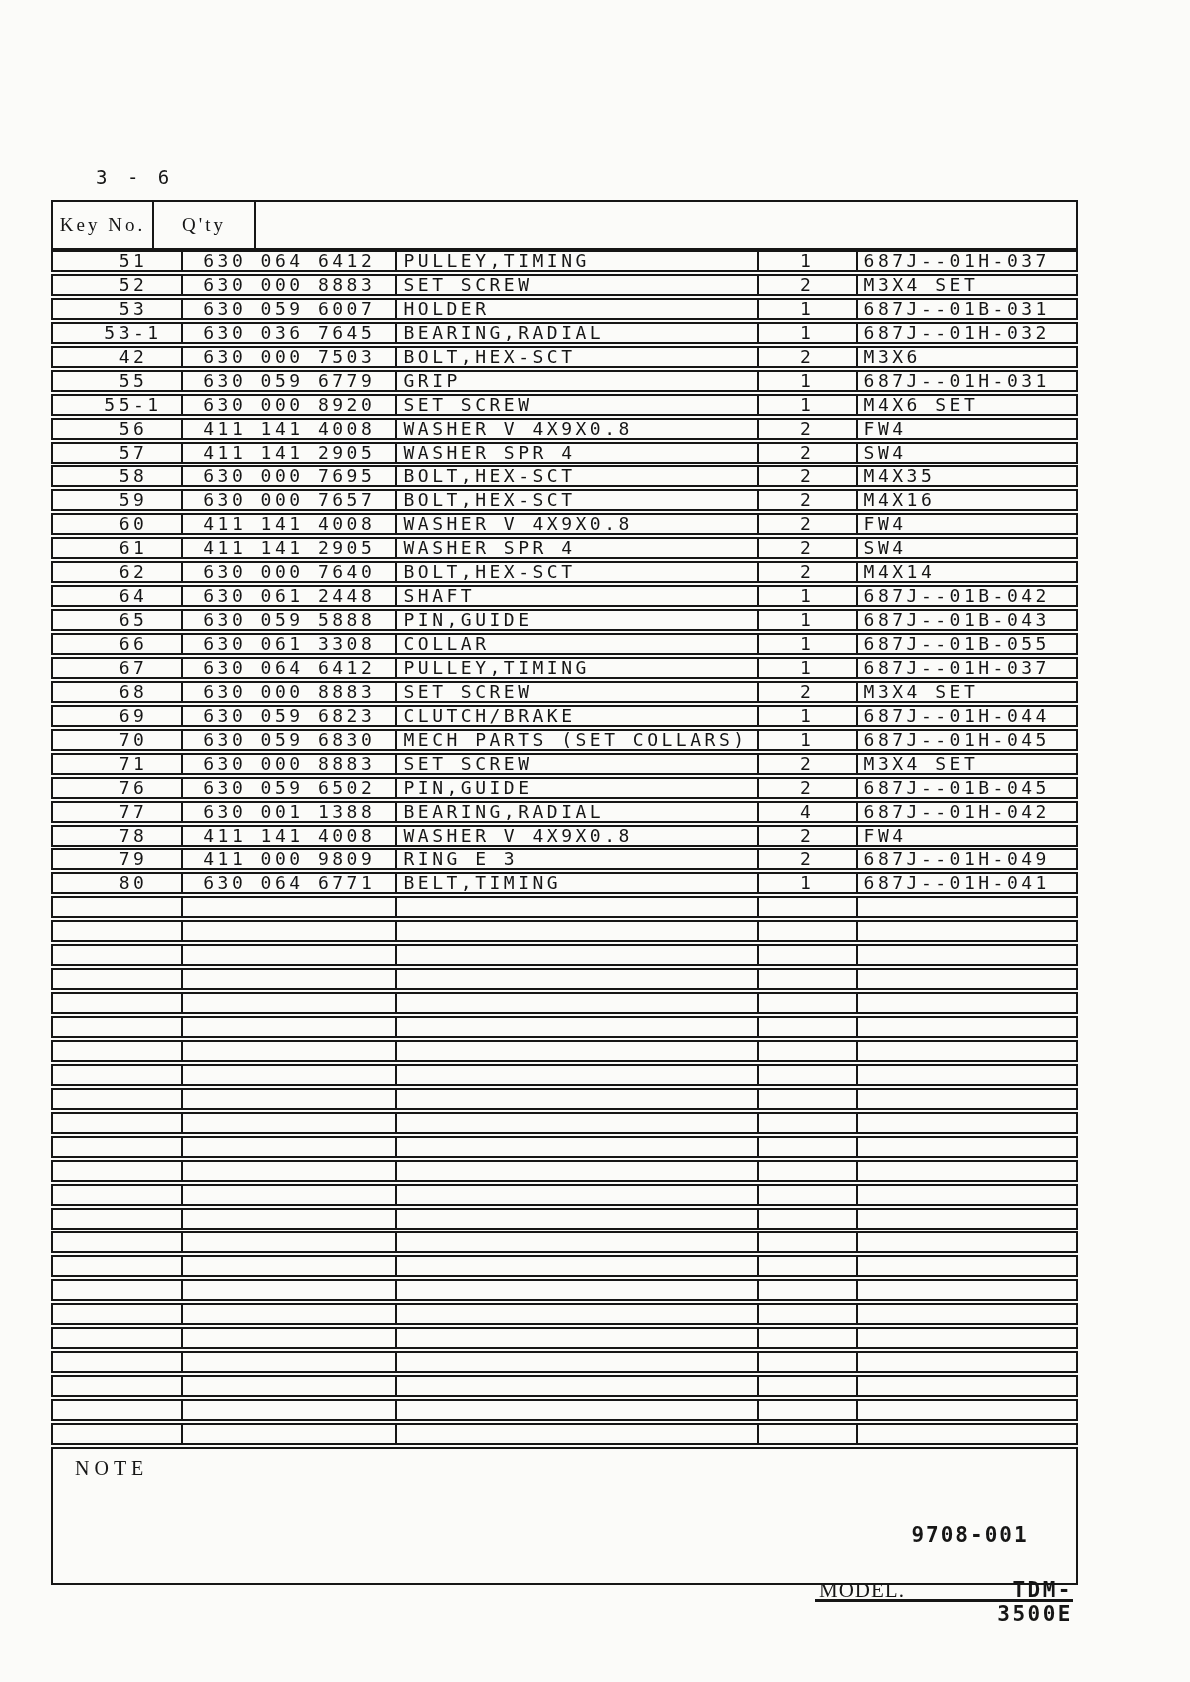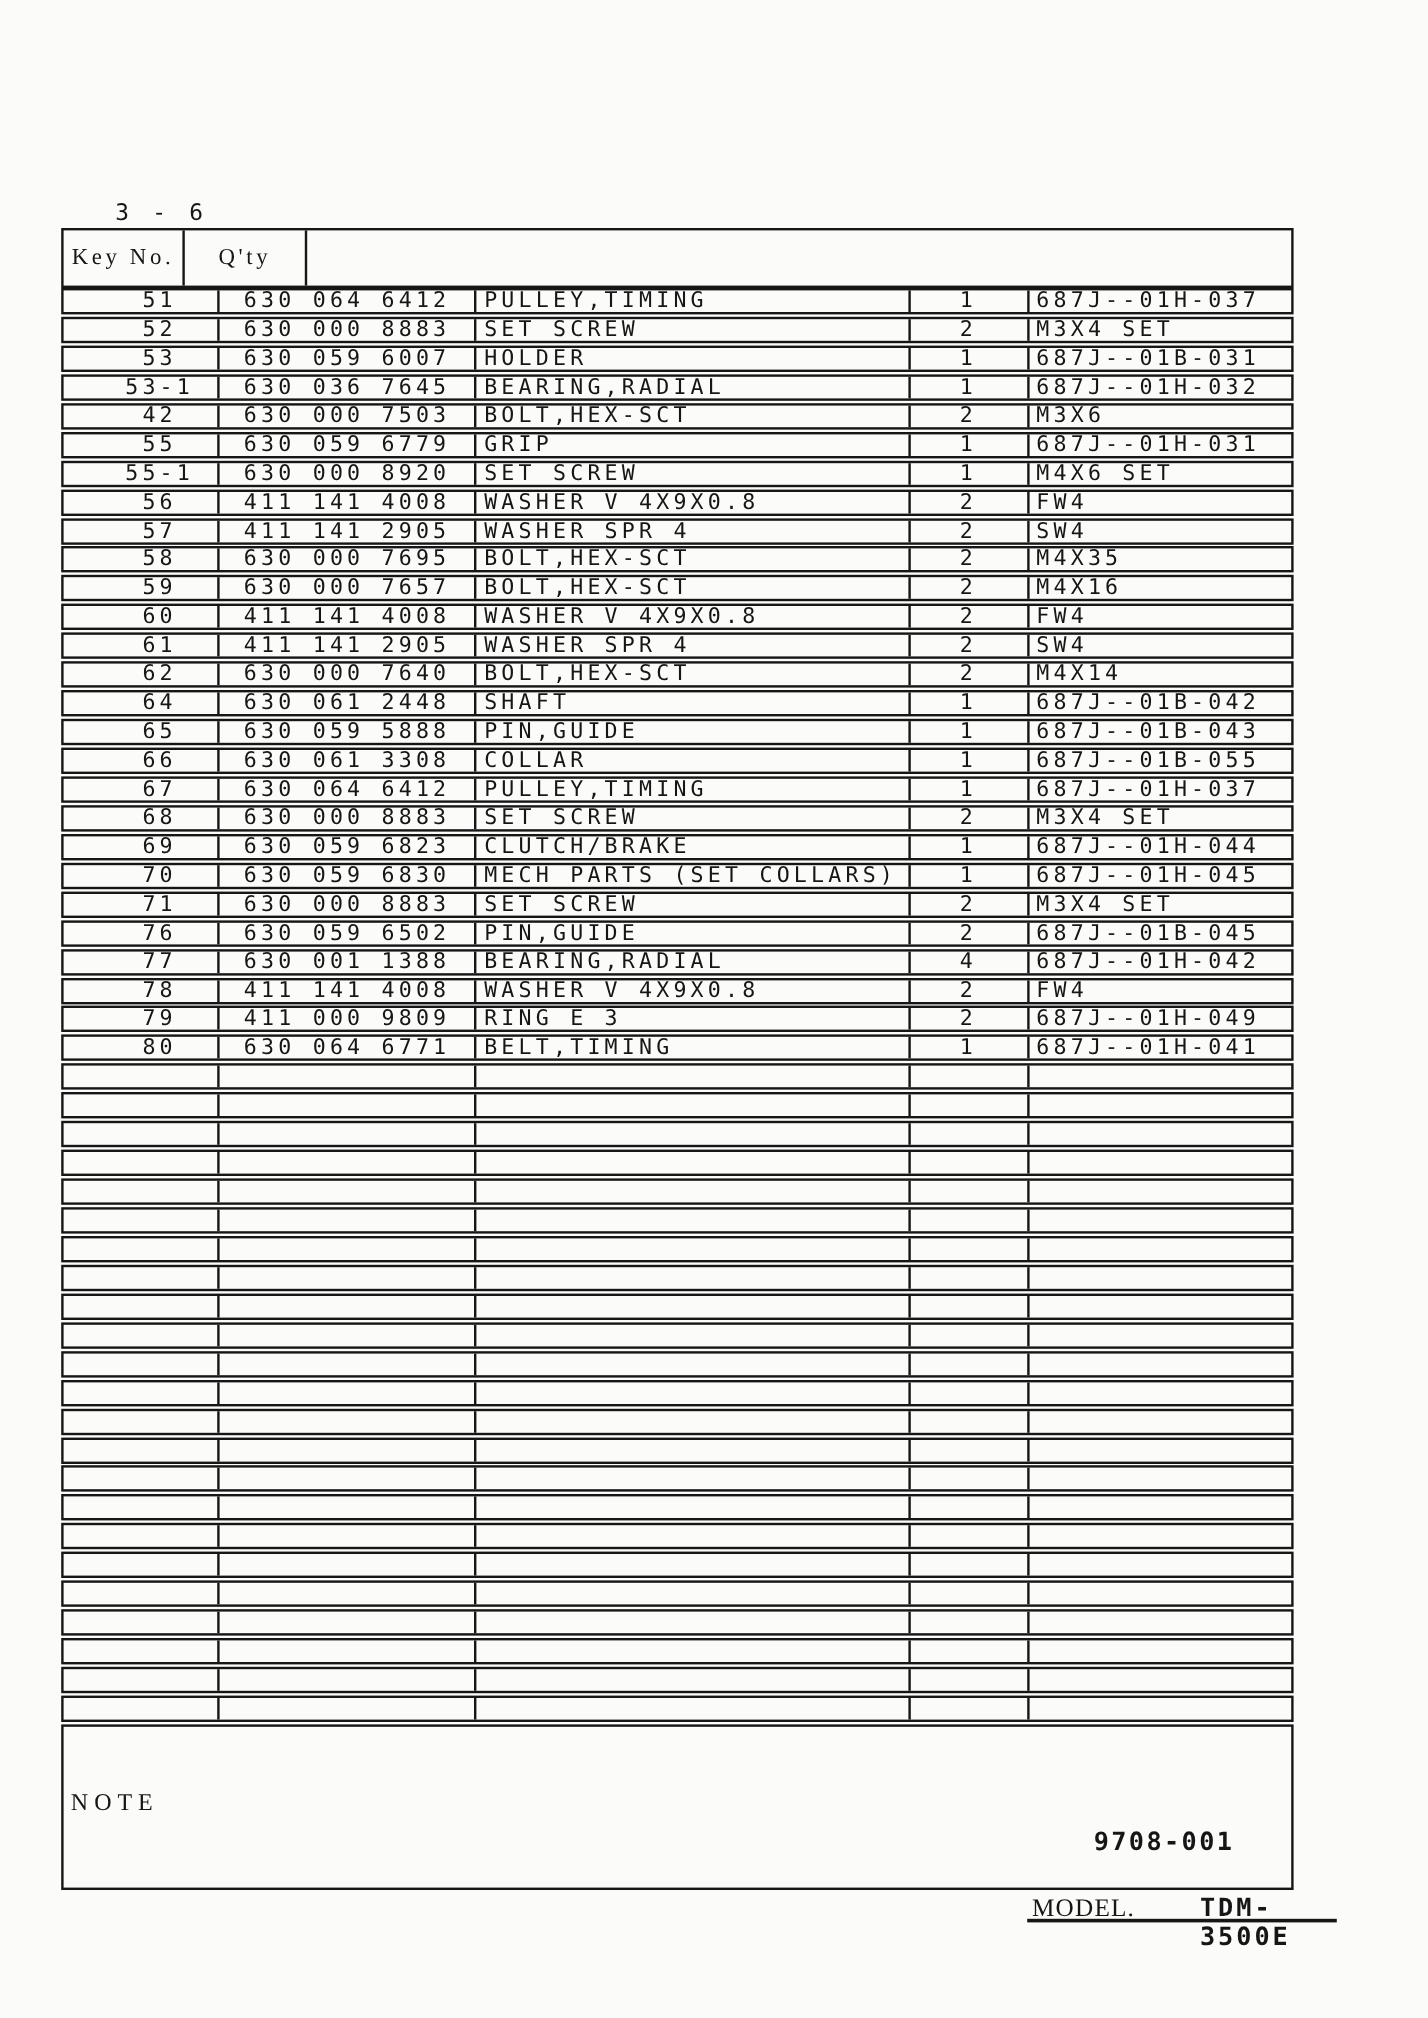--- a/index.html
+++ b/index.html
@@ -13,21 +13,21 @@
     position:relative;
     font-family:"DejaVu Sans Mono", monospace;
     color:var(--ink);
     overflow:hidden;
   }
   .page-label{
     position:absolute;left:96px;top:166px;
     font-size:19px;letter-spacing:4px;white-space:pre;
   }
   .parts-table{
-    position:absolute;left:51px;top:190px;width:1054px;
+    position:absolute;left:51px;top:200px;width:1054px;
     box-sizing:border-box;
   }
   .thead{
     box-sizing:border-box;
     width:1027px;height:50px;
     border:2px solid var(--ink);
     display:flex;
   }
   .th{
     box-sizing:border-box;
@@ -57,28 +57,27 @@
   .c-rem{width:225px;padding-left:6px;}
   .note-box{
     box-sizing:border-box;
     width:1027px;height:138px;
     border:2px solid var(--ink);
     background:transparent;
   }
   .note-label{
     font-family:"Liberation Serif", serif;
     font-size:20px;letter-spacing:5px;
-    padding:8px 0 0 6px;
-    margin-top:44px;
+    padding:8px 0 0 22px;
   }
   .footer-model{
-    position:absolute;left:856px;top:1578px;width:258px;height:24px;
+    position:absolute;left:815px;top:1578px;width:258px;height:24px;
     border-bottom:3px solid var(--ink);
-    display:flex;align-items:baseline;gap:14px;
-    padding-left:4px;box-sizing:border-box;
+    display:flex;align-items:baseline;gap:4px;
+    padding-left:4px;box-sizing:border-box;text-align:right;
   }
   .footer-model .model-label{
     font-family:"Liberation Serif", serif;
     font-size:21px;letter-spacing:1px;
   }
   .footer-model .model-value{
     font-size:21px;font-weight:bold;letter-spacing:2.5px;margin-left:40px;
   }
   .footer-doc{
     position:absolute;left:900px;top:1523px;width:140px;

